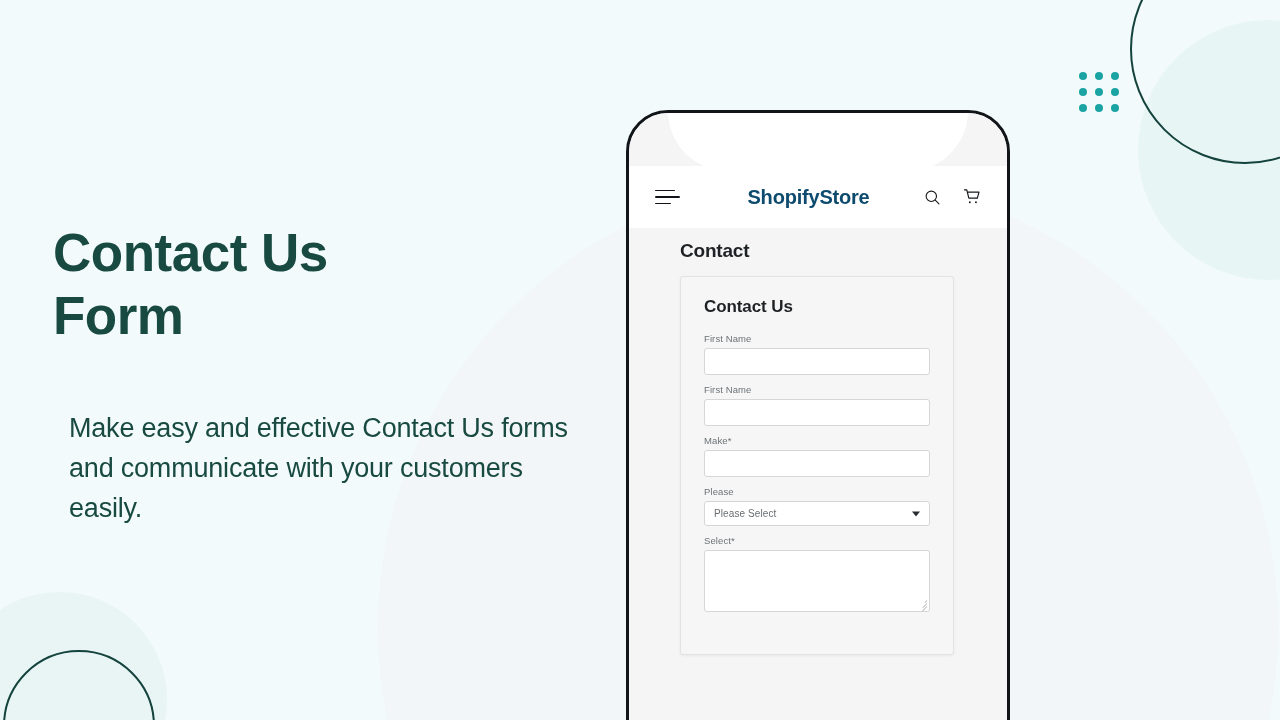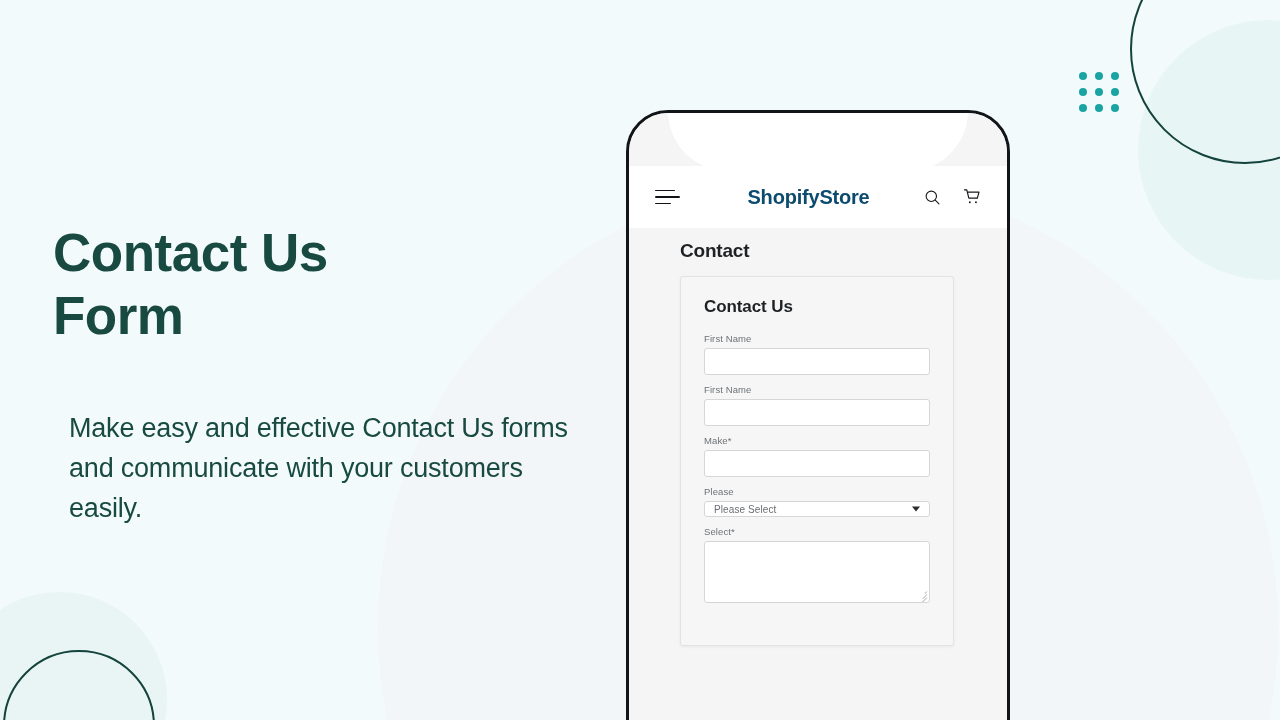--- a/index.html
+++ b/index.html
@@ -232,21 +232,21 @@
     margin-bottom: 9px;
     font-family: "Liberation Sans", sans-serif;
     font-size: 10px;
     color: #3a3d40;
     padding: 0 9px;
     outline: none;
   }
   .field-select {
     position: relative;
     width: 100%;
-    height: 16px;
+    height: 25px;
     box-sizing: border-box;
     background: #ffffff;
     border: 1px solid #d6d6d6;
     border-radius: 3px;
     margin-bottom: 9px;
     display: flex;
     align-items: center;
     padding: 0 9px;
     cursor: pointer;
   }

